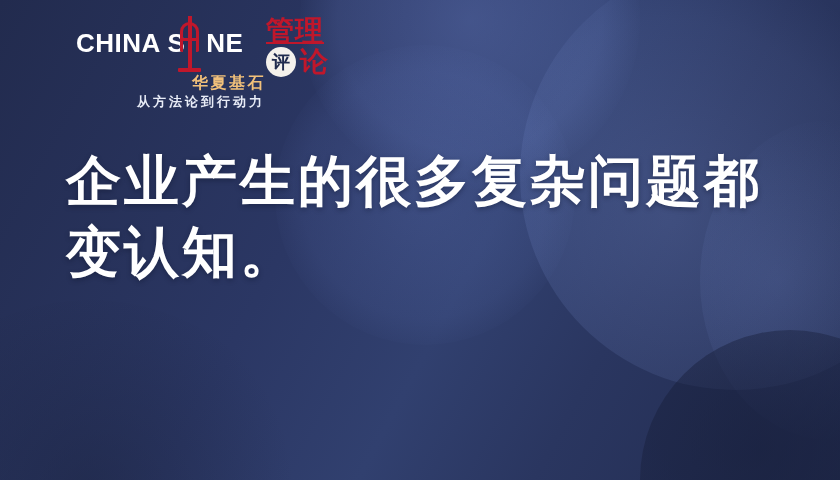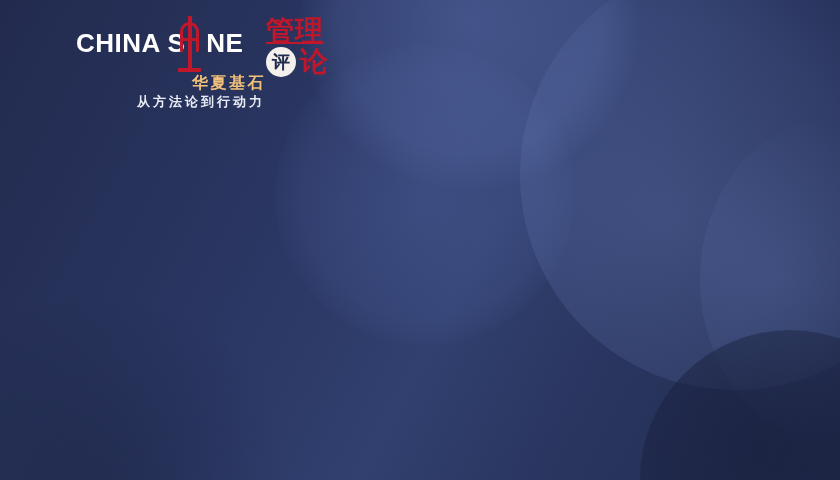--- a/index.html
+++ b/index.html
@@ -256,15 +256,17 @@
     </div>
 
     <div class="tagline">
       <span class="tag-rule"></span>
       <span class="tag-text">从方法论到行动力</span>
       <span class="tag-rule"></span>
     </div>
   </div>
 
   <div class="headline">
+    <div class="line">企业产生的很多复杂问题都</div>
+    <div class="line">变认知。</div>
   </div>
 
 </div>
 
 </body></html>

